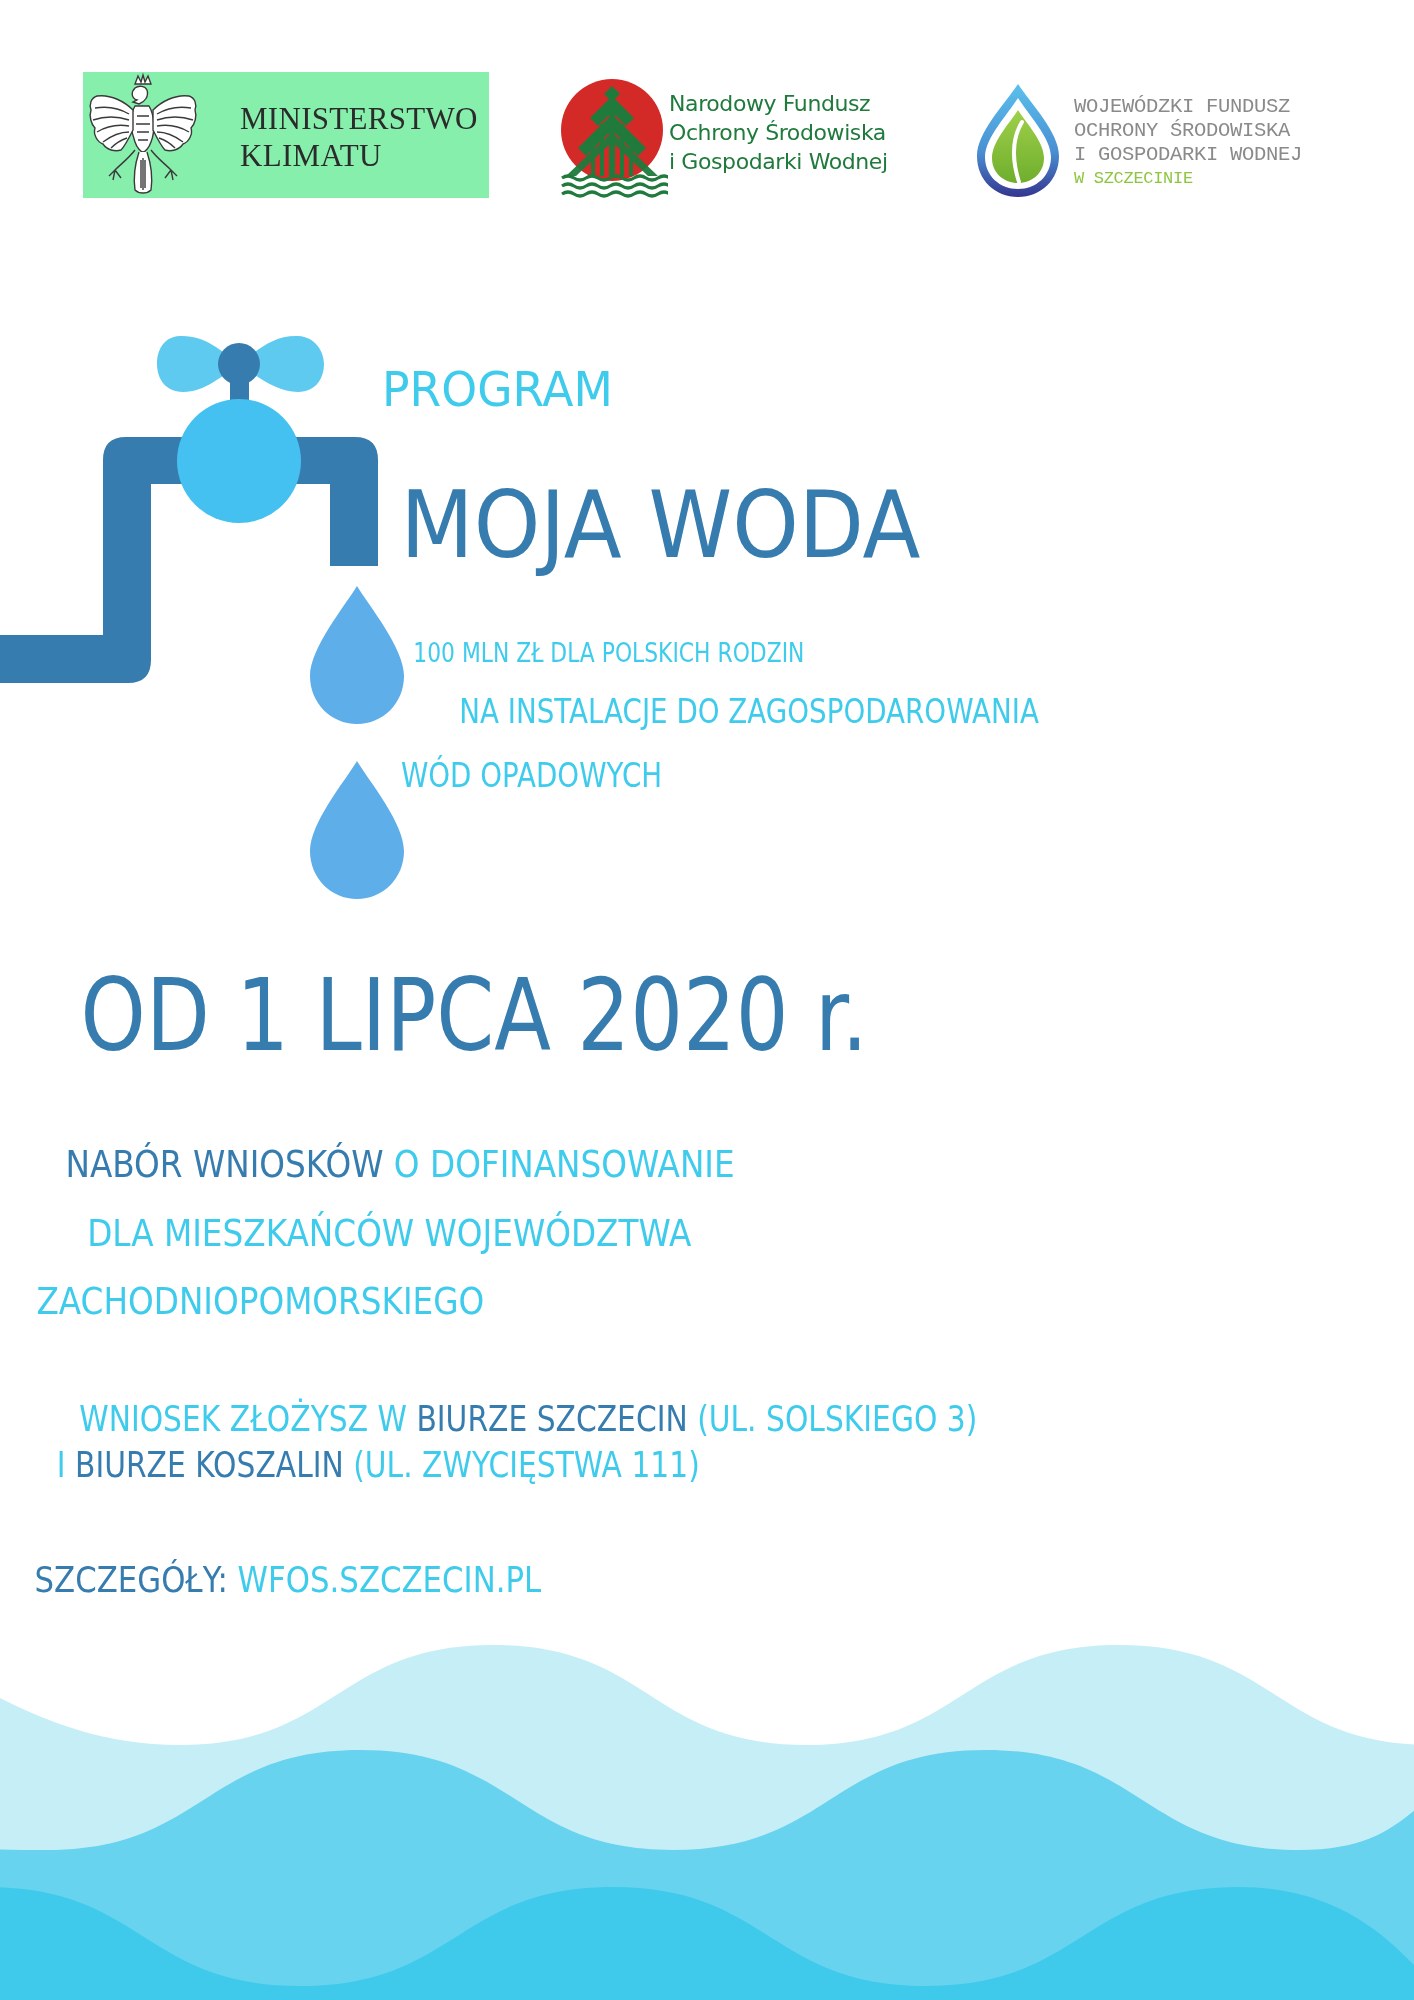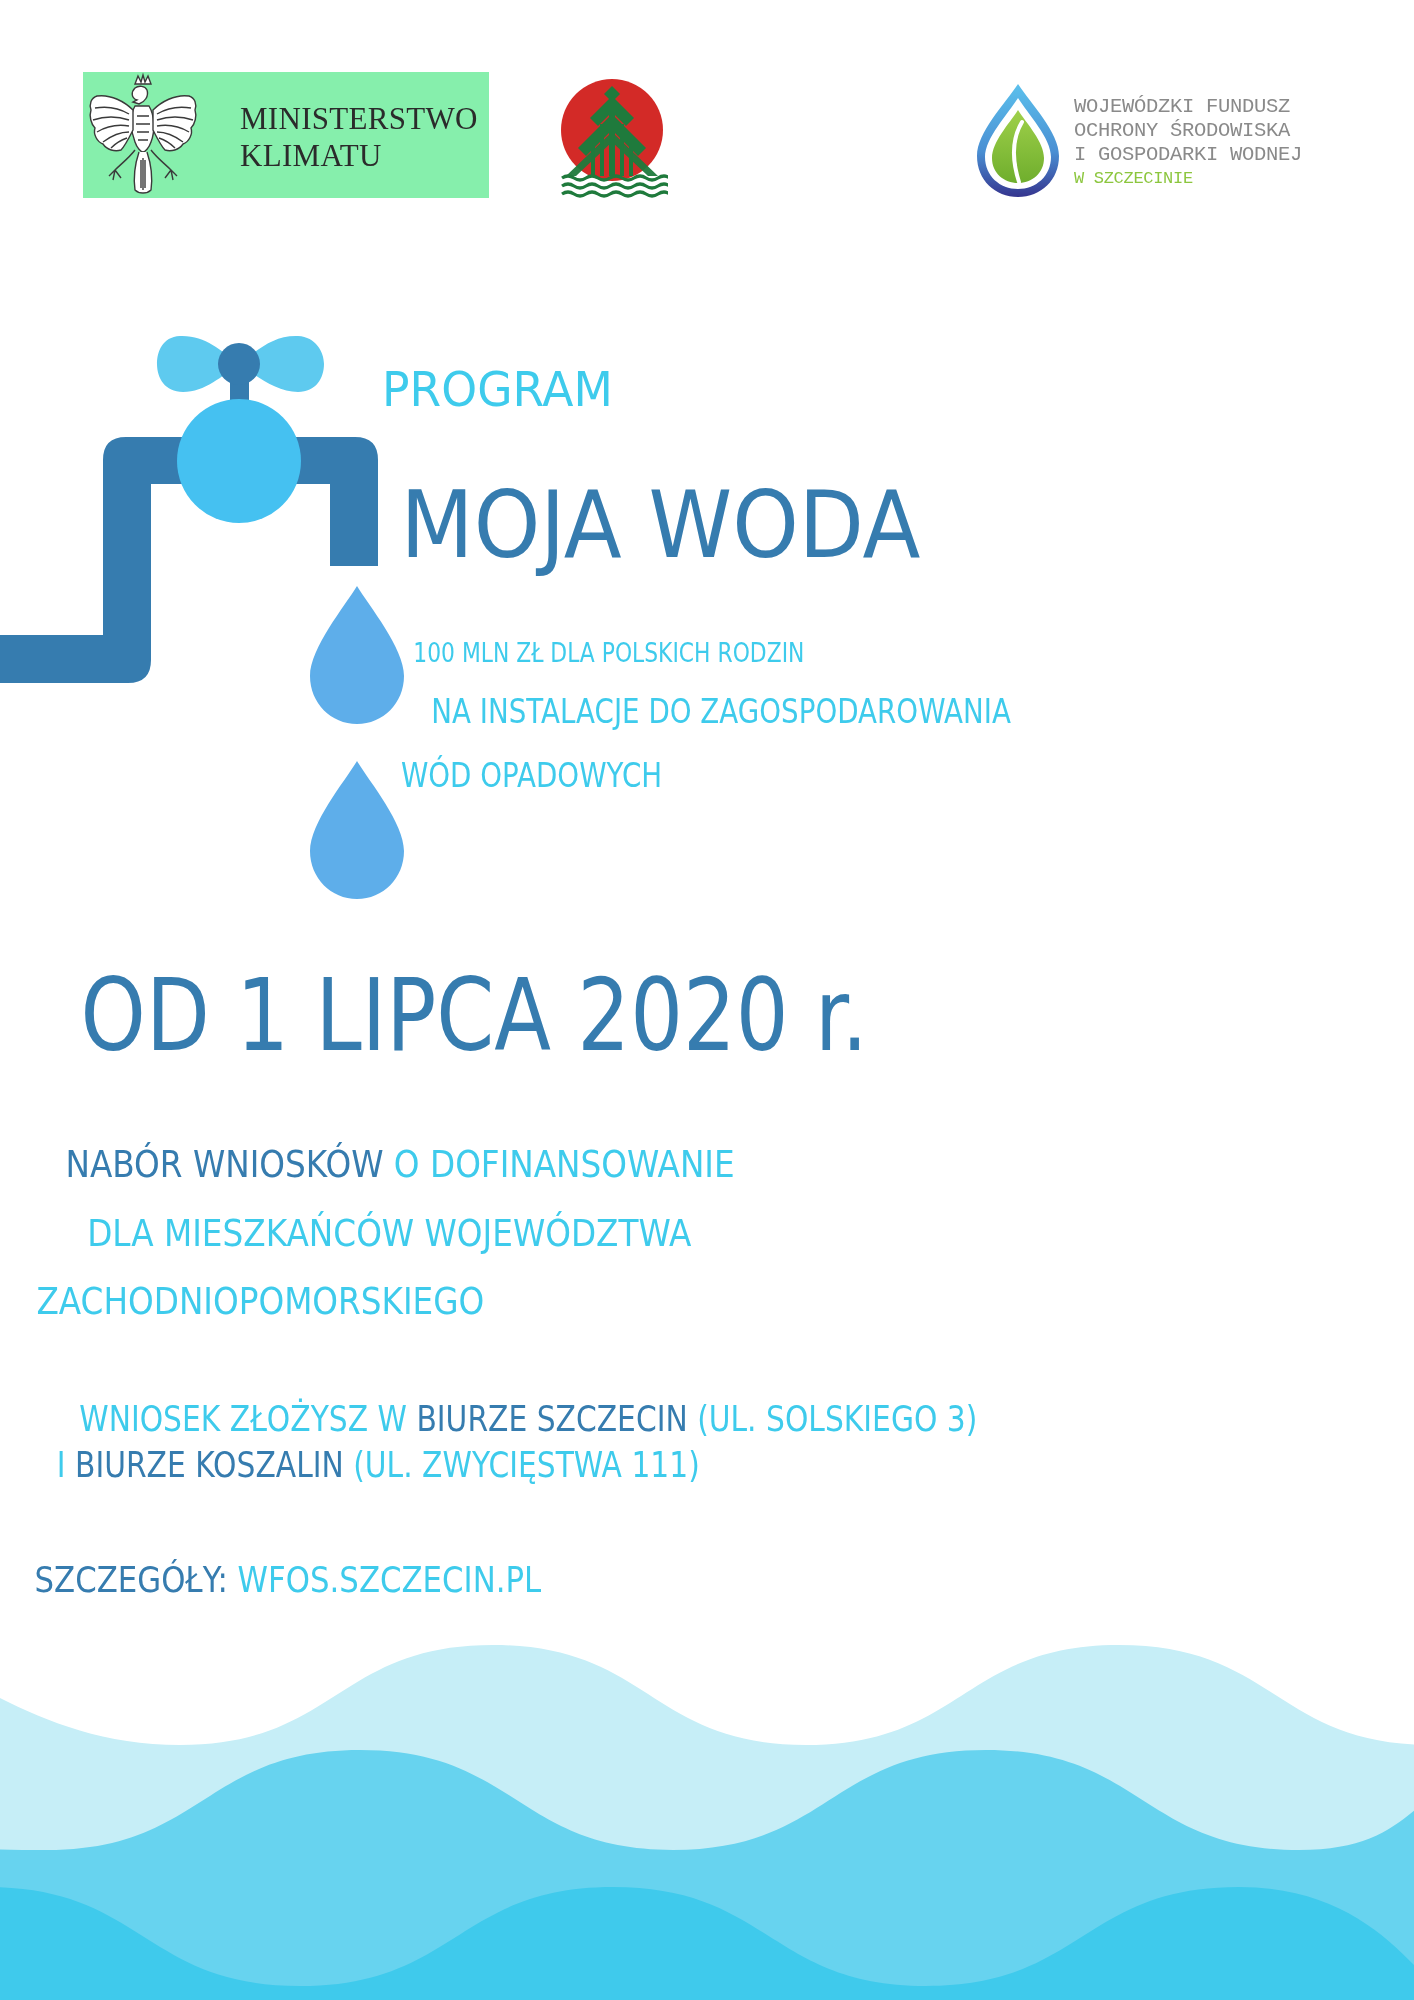--- a/index.html
+++ b/index.html
@@ -71,20 +71,25 @@
       <rect x="60" y="46" width="4" height="52"></rect>
       <rect x="31" y="68" width="4" height="30"></rect>
       <rect x="69" y="68" width="4" height="30"></rect>
     </g>
     <g fill="none" stroke="#1f7a3c" stroke-width="3.2">
       <path d="M2 100 q6 -4 12 0 t12 0 t12 0 t12 0 t12 0 t12 0 t12 0 t12 0 t12 0"></path>
       <path d="M2 108 q6 -4 12 0 t12 0 t12 0 t12 0 t12 0 t12 0 t12 0 t12 0 t12 0"></path>
       <path d="M2 116 q6 -4 12 0 t12 0 t12 0 t12 0 t12 0 t12 0 t12 0 t12 0 t12 0"></path>
     </g>
   </svg>
+  <div class="name">
+    <div>Narodowy Fundusz</div>
+    <div>Ochrony Środowiska</div>
+    <div>i Gospodarki Wodnej</div>
+  </div>
 </div>
 
 <div id="wfos" class="abs">
   <svg class="mark" viewBox="0 0 86 117">
     <defs>
       <linearGradient id="dropGrad" x1="0" y1="0" x2="0" y2="1">
         <stop offset="0" stop-color="#5bc0ec"></stop>
         <stop offset="0.6" stop-color="#4a8fd3"></stop>
         <stop offset="1" stop-color="#35358f"></stop>
       </linearGradient>
@@ -127,21 +132,21 @@
   <span class="fit" style="margin-left:376px; transform:scaleX(0.95);">PROGRAM</span>
 </div>
 
 <div class="line dark" style="top:480px; font-size:92px;">
   <span class="fit" style="margin-left:378px; transform:scaleX(0.92);">MOJA WODA</span>
 </div>
 
 <div class="line light" style="top:640px; font-size:26px;">
   <span class="fit" style="margin-left:376px; transform:scaleX(0.84);">100 MLN ZŁ DLA POLSKICH RODZIN</span>
 </div>
-<div class="line light" style="top:695px; font-size:33px;">
+<div class="line light" style="top:695px; font-size:33px;padding-left:28px;">
   <span class="fit" style="margin-left:376px; transform:scaleX(0.84);">NA INSTALACJE DO ZAGOSPODAROWANIA</span>
 </div>
 <div class="line light" style="top:759px; font-size:33px;">
   <span class="fit" style="margin-left:376px; transform:scaleX(0.84);">WÓD OPADOWYCH</span>
 </div>
 
 <div class="line dark" style="top:966px; font-size:100px;">
   <span class="fit" style="transform:scaleX(0.83);">OD 1 LIPCA 2020 r.</span>
 </div>
 

